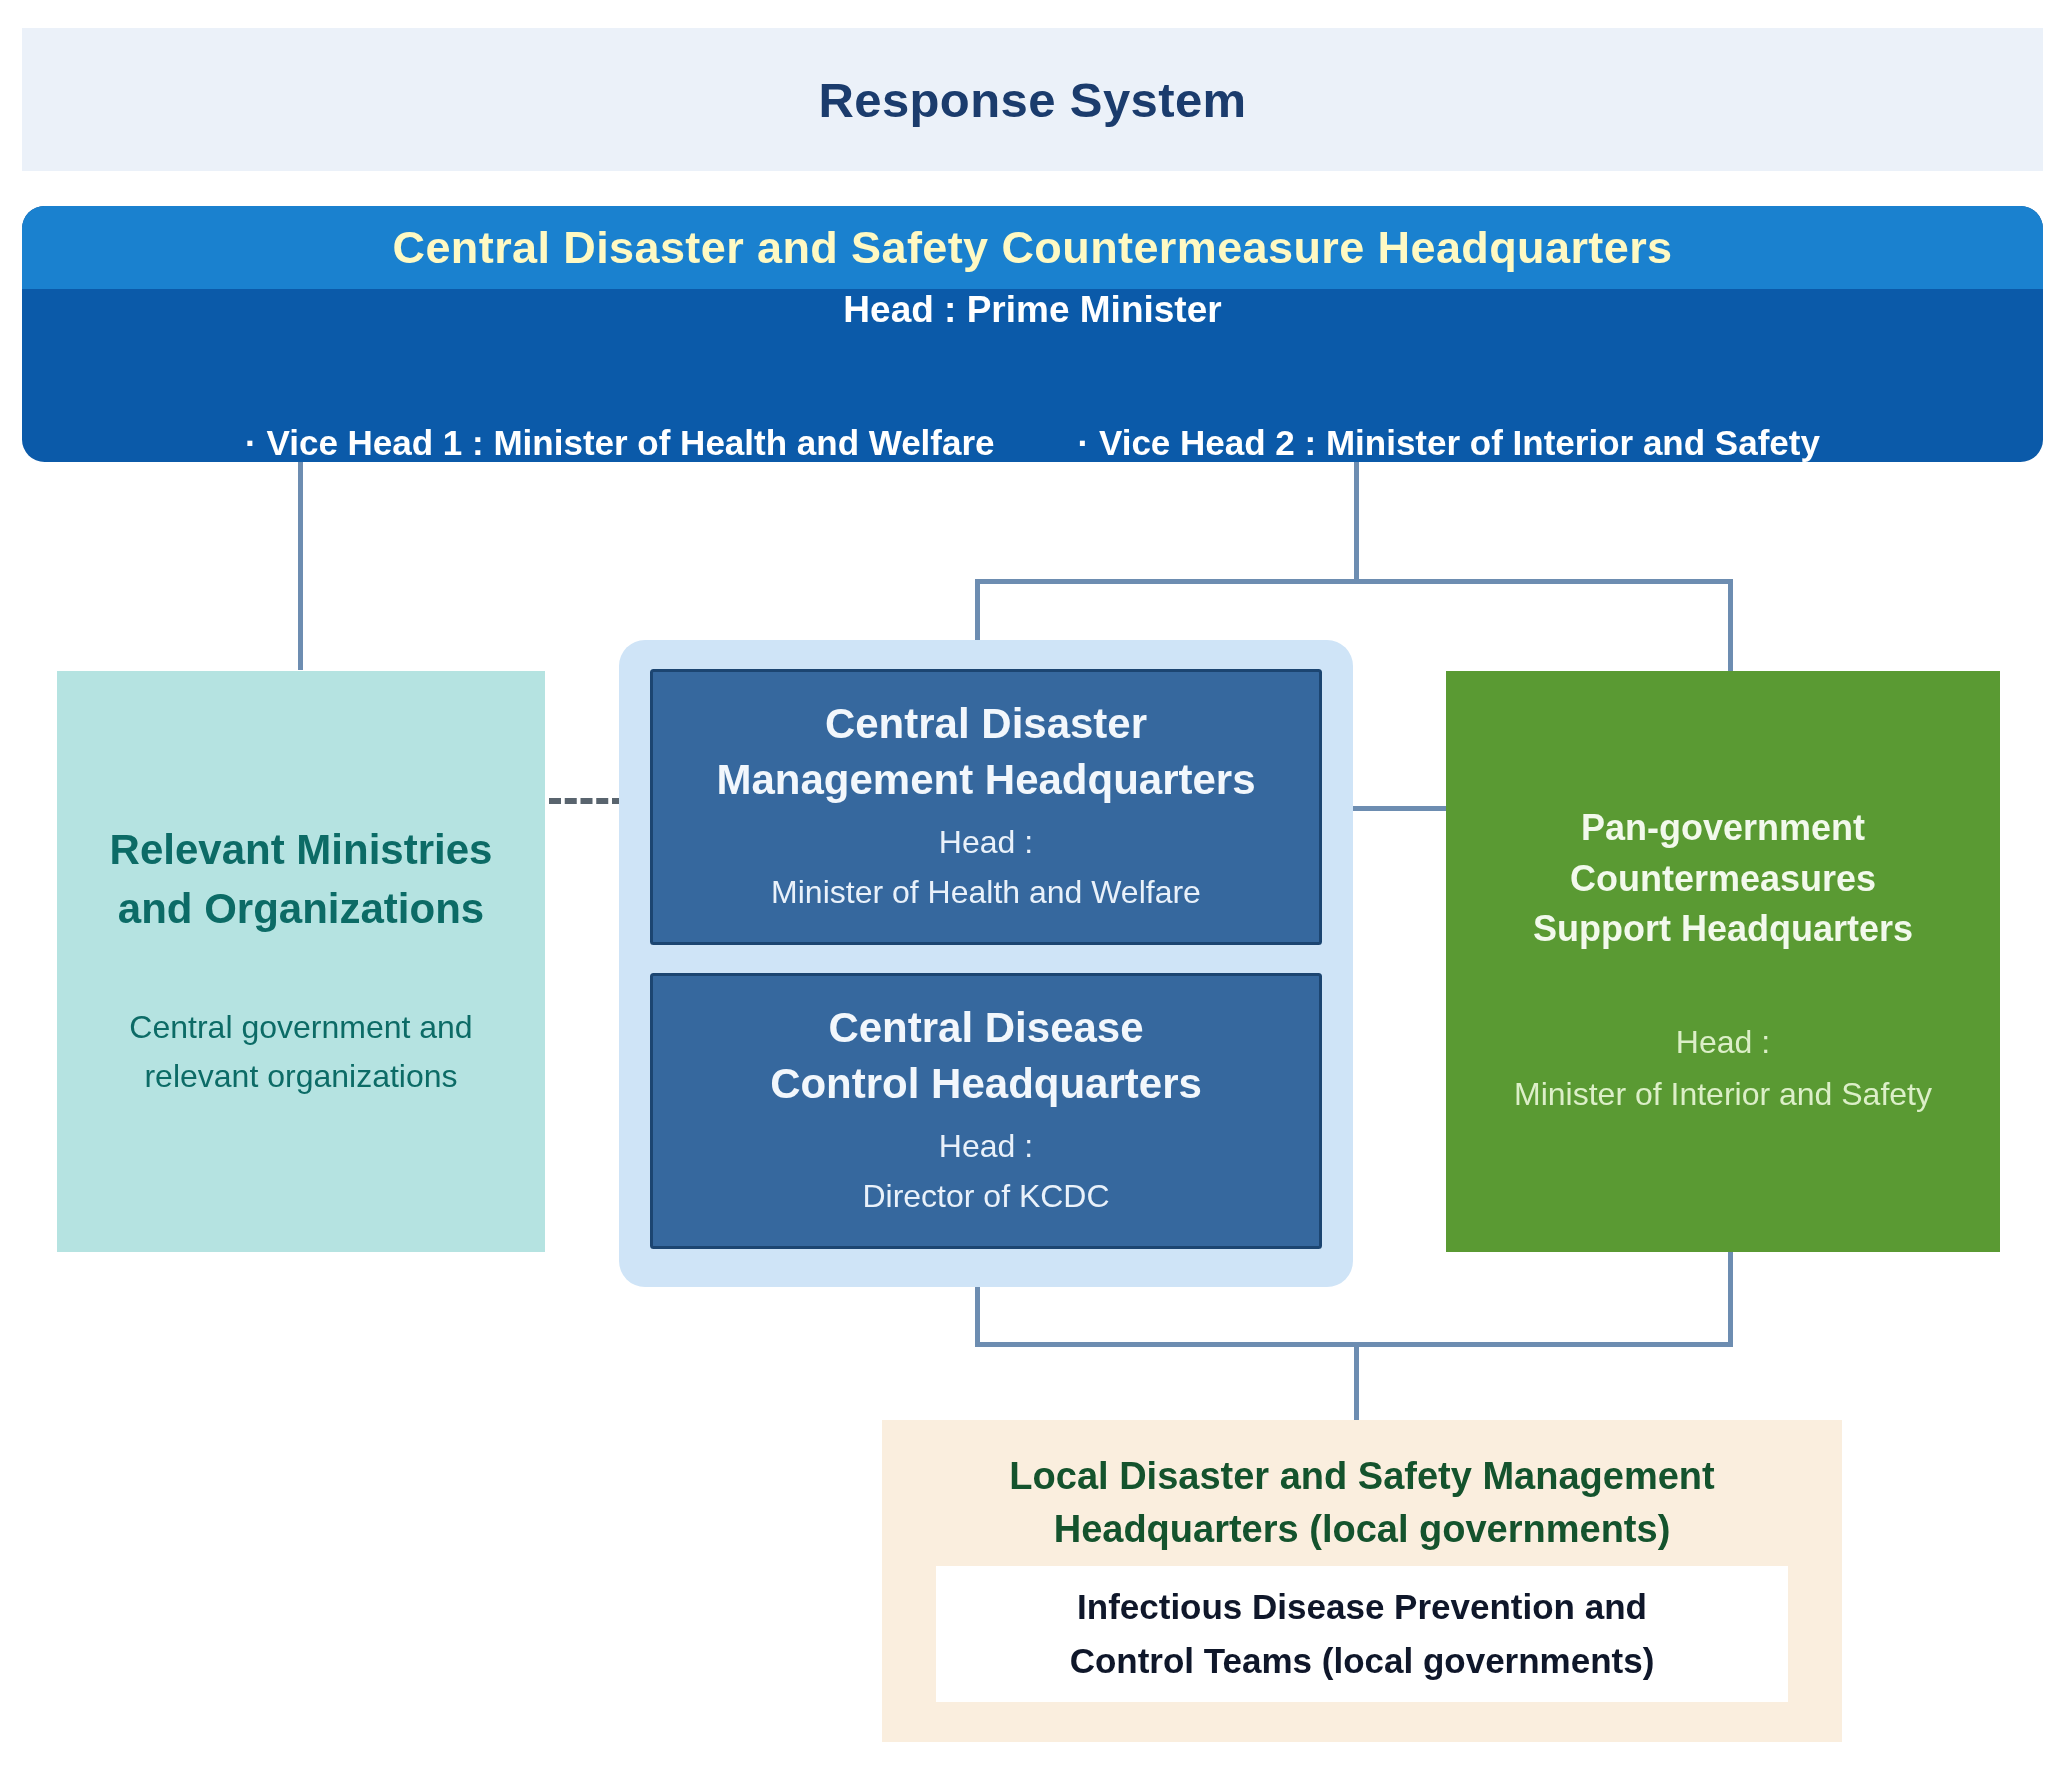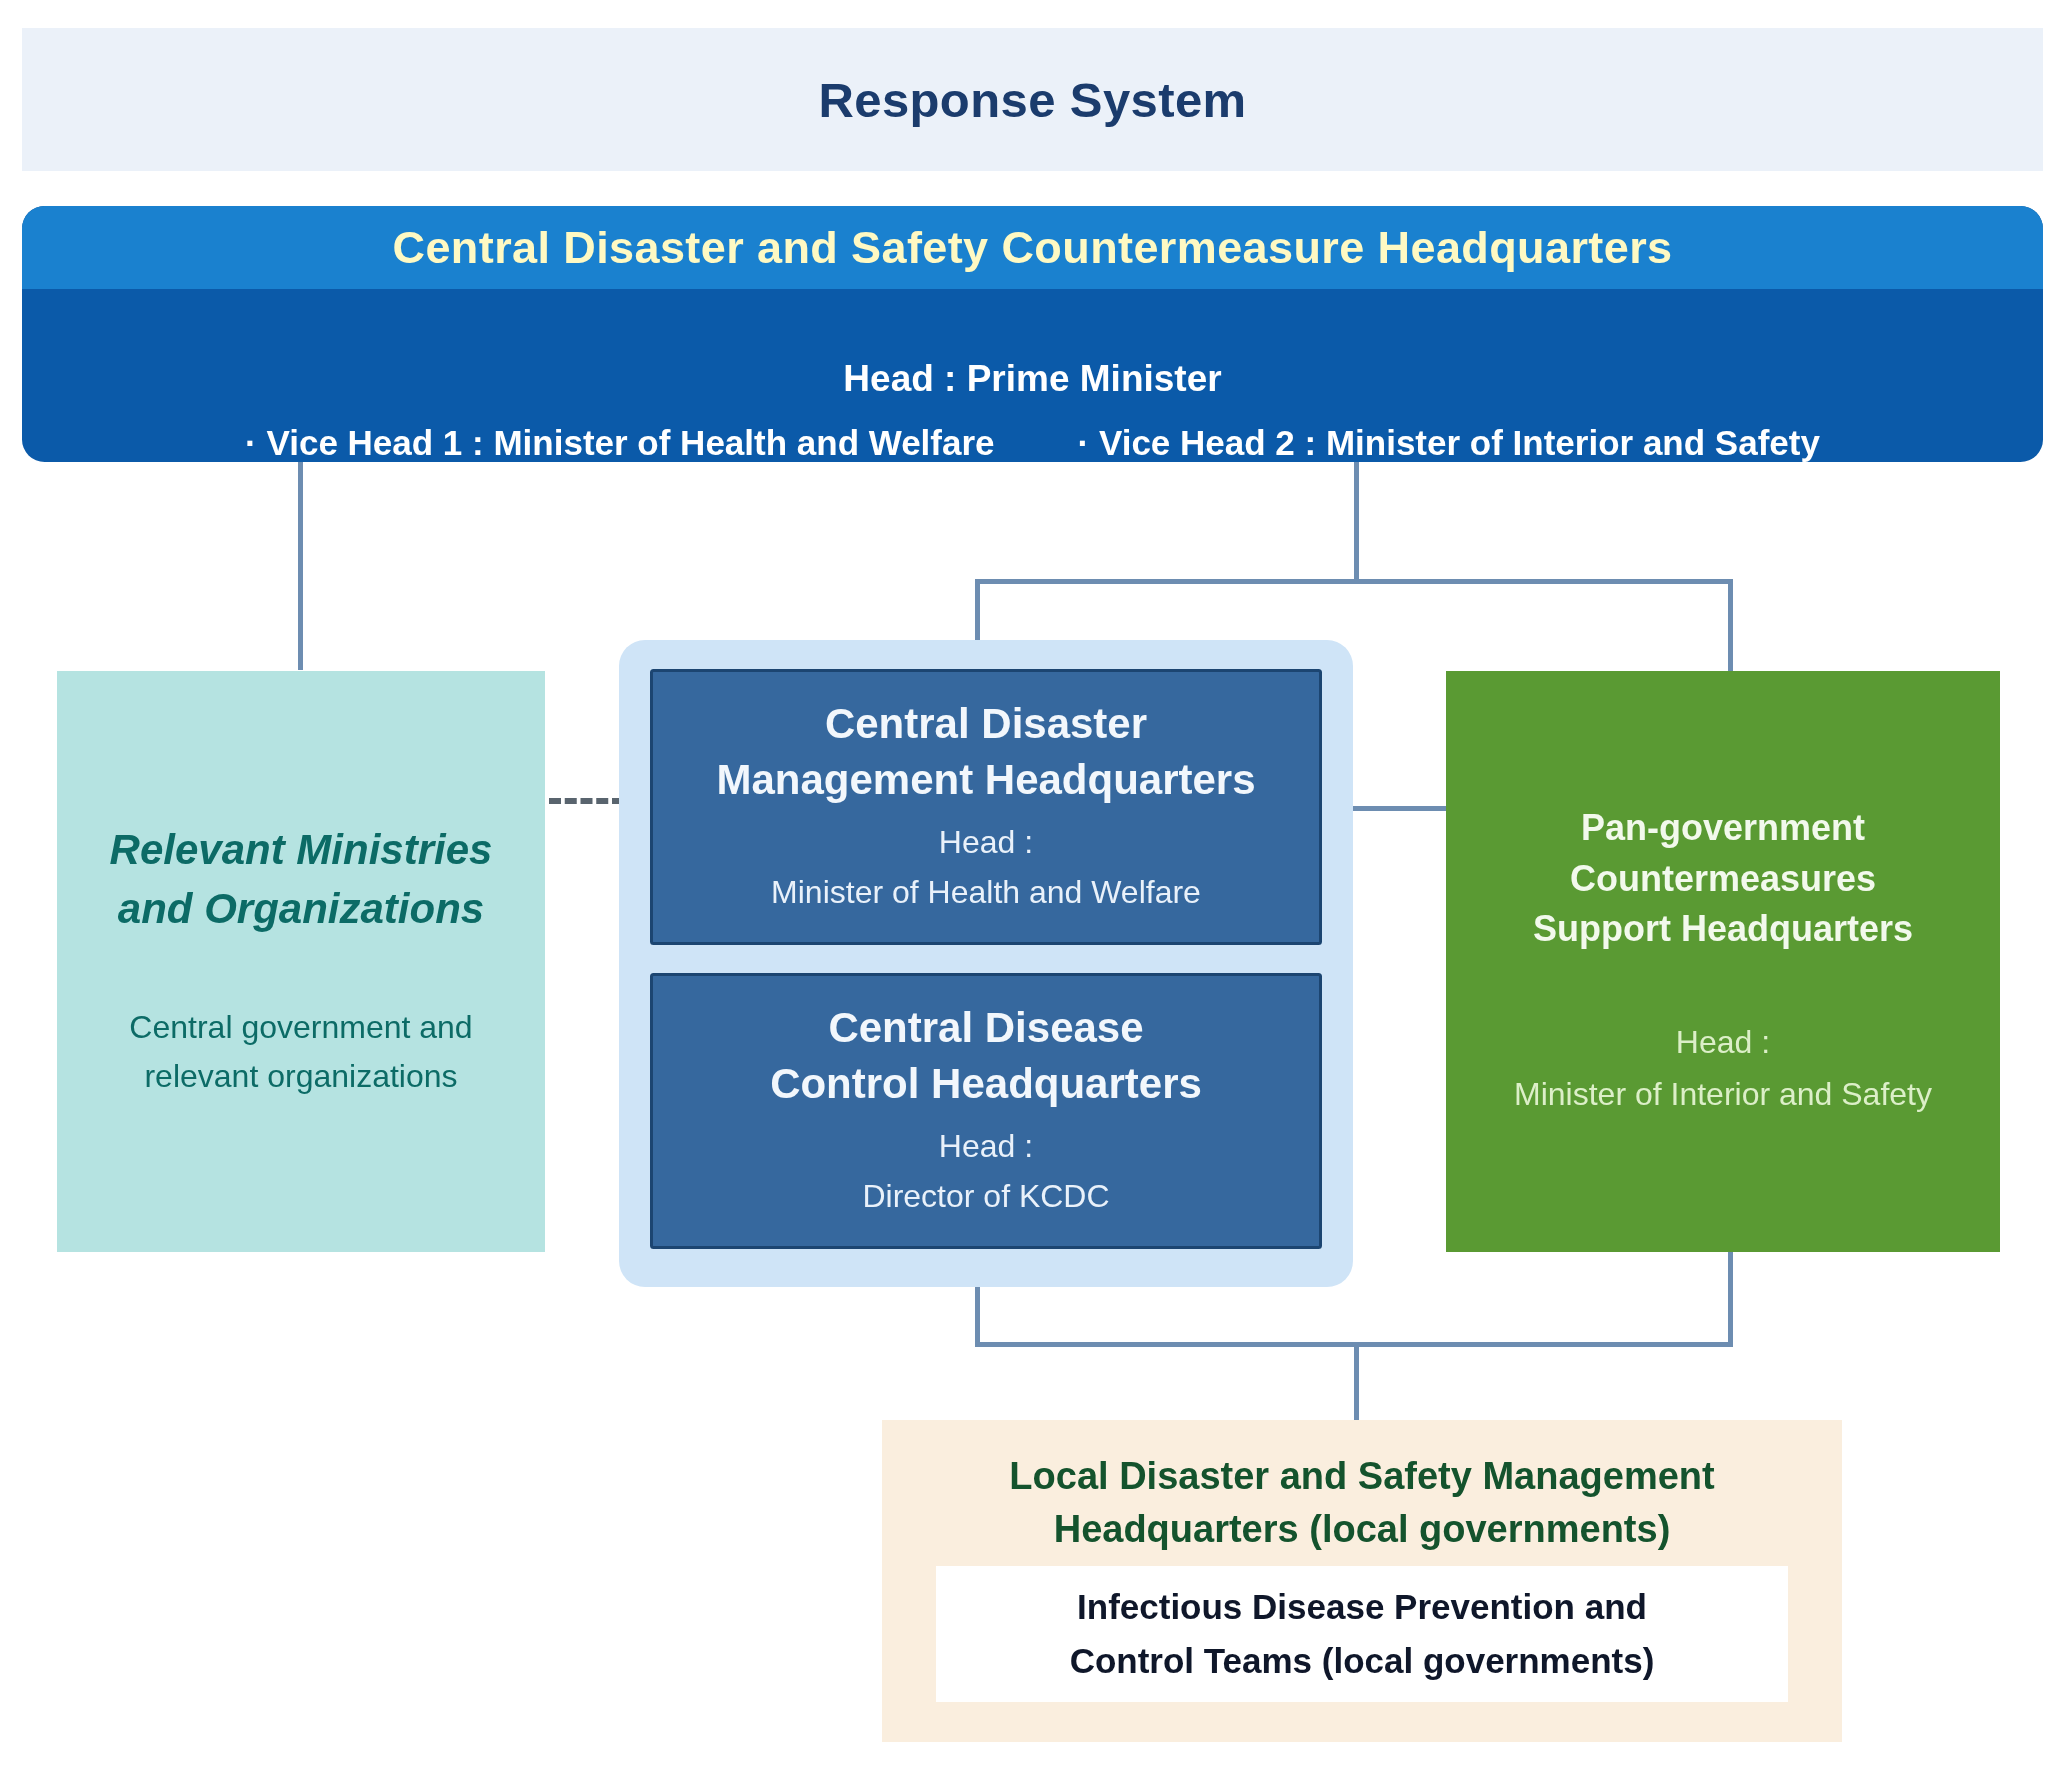--- a/index.html
+++ b/index.html
@@ -29,42 +29,42 @@
     box-shadow: inset 0 4.3px 0 #0a4c8e;
   }
   .hq-top {
     height: 83px; background: #1a81cf;
     display: flex; align-items: center; justify-content: center;
     font-size: 45px; font-weight: bold; color: #fef9c3;
     letter-spacing: 0.4px;
   }
   .hq-bottom {
     height: 174px; background: #0b5aa9;
-    display: flex; flex-direction: column; align-items: center; justify-content: flex-end;
+    display: flex; flex-direction: column; align-items: center; justify-content: space-between;
     gap: 22.6px; color: #ffffff;
   }
   .hq-head { font-size: 37px; font-weight: bold; }
   .hq-vice-row { display: flex; gap: 83px; font-size: 35px; font-weight: bold; }
 
   
   .line { position: absolute; background: #6d8db1; }
   .dash-line {
     position: absolute; height: 0;
     border-top: 6px dashed #59646e;
     background: transparent;
   }
 
   
   .teal-box {
     position: absolute; left: 57px; top: 671px; width: 488px; height: 581px;
     background: #b5e3e1; color: #0c6b66;
     display: flex; flex-direction: column; align-items: center; justify-content: center;
     gap: 64px; text-align: center;
   }
-  .teal-title { font-size: 42px; font-weight: bold; line-height: 1.4; font-style: italic; }
+  .teal-title { font-size: 42px; font-weight: bold; line-height: 1.4; }
   .teal-desc  { font-size: 32px; font-weight: 500; line-height: 1.55; }
 
   
   .mid-container {
     position: absolute; left: 619px; top: 640px; width: 734px; height: 647px;
     background: #cfe4f7; border-radius: 26px;
   }
   .mid-box {
     position: absolute; left: 31px; width: 672px; height: 276px;
     background: #36689e; border: 3.5px solid #1c4571; box-sizing: border-box;

